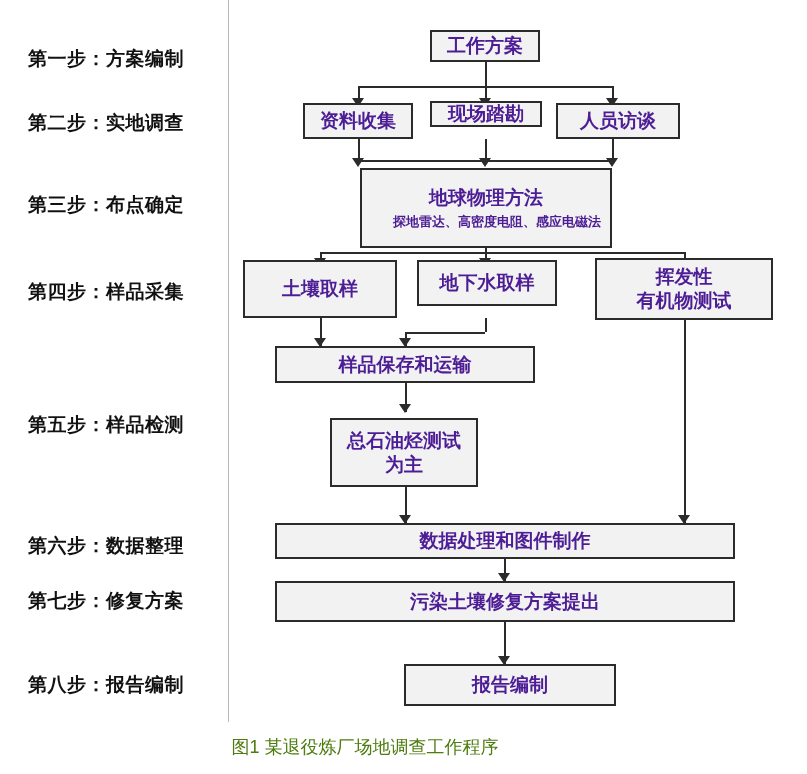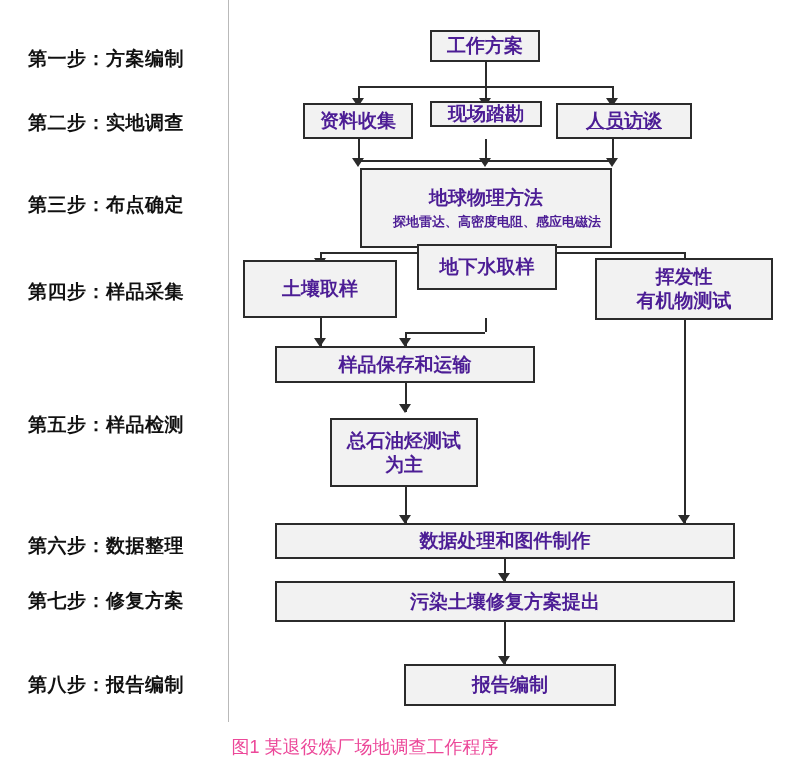--- a/index.html
+++ b/index.html
@@ -77,21 +77,21 @@
     border-right: 6px solid transparent;
     border-top: 9px solid #2b2b2b;
   }
   .caption {
     position: absolute;
     left: 0;
     top: 735px;
     width: 730px;
     text-align: center;
     font-size: 18px;
-    color: #ec4899;
+    color: #4d7c0f;
   }
 </style>
 </head>
 <body>
 
 <div id="page">
 
   <div class="divider"></div>
 
   <div class="step-label" style="left:28px; top:46px;">第一步：方案编制</div>
@@ -158,34 +158,34 @@
   </div>
 
   <div class="node" style="left:303px; top:103px; width:110px; height:36px;font-family:Liberation Serif, serif;">
     <span class="t1">资料收集</span>
   </div>
 
   <div class="node" style="left:430px; top:101px; width:112px; height:26px;">
     <span class="t1">现场踏勘</span>
   </div>
 
-  <div class="node" style="left:556px; top:103px; width:136px; height:36px;text-decoration:underline;">
+  <div class="node" style="left:556px; top:103px; width:124px; height:36px;">
     <span class="t1">人员访谈</span>
   </div>
 
   <div class="node" style="left:360px; top:168px; width:252px; height:80px;">
     <span class="t1">地球物理方法</span>
     <span class="t2">探地雷达、高密度电阻、感应电磁法</span>
   </div>
 
   <div class="node" style="left:243px; top:260px; width:154px; height:58px;">
     <span class="t1">土壤取样</span>
   </div>
 
-  <div class="node" style="left:417px; top:244px; width:140px; height:46px;">
+  <div class="node" style="left:417px; top:260px; width:140px; height:46px;">
     <span class="t1">地下水取样</span>
   </div>
 
   <div class="node two-line" style="left:595px; top:258px; width:178px; height:62px;">
     <span class="t1">挥发性
 有机物测试</span>
   </div>
 
   <div class="node" style="left:275px; top:346px; width:260px; height:37px;justify-content:center;">
     <span class="t1">样品保存和运输</span>

